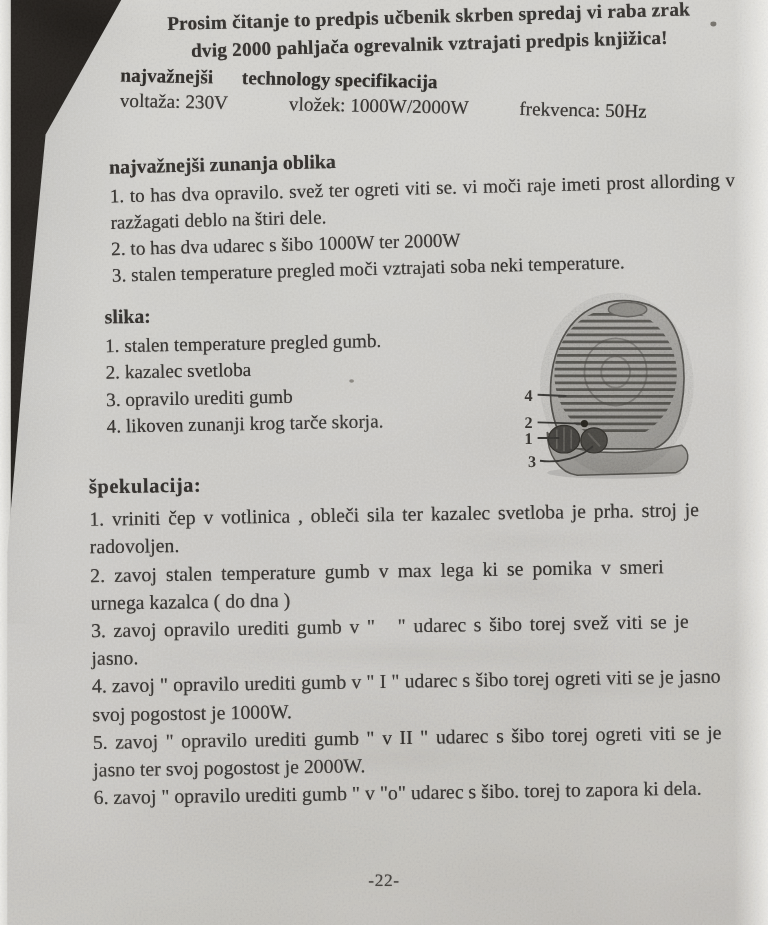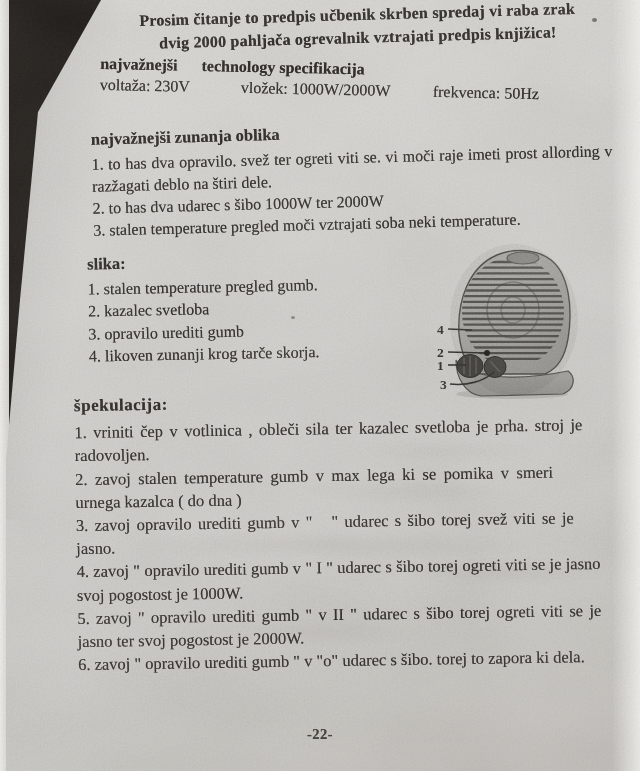--- a/index.html
+++ b/index.html
@@ -59,21 +59,21 @@
   .oper p{margin:0;text-align:justify;}
   .oper p.w1{width:508px;}
   .oper p.w2{width:478px;}
   .oper p.w3{width:498px;}
   .oper p.w4{width:524px;}
   .oper p.w5{width:524px;}
   .oper p.w6{width:508px;}
 
   .footer{
     position:absolute;left:0;top:726px;width:640px;text-align:center;
-    font-size:14.5px;font-weight:bold;color:#33302c;letter-spacing:0.5px;
+    font-size:14.5px;font-weight:normal;color:#33302c;letter-spacing:0.5px;
     text-shadow:0 0 0.6px rgba(45,42,38,0.7);
   }
 
   
   .bleed{position:absolute;border-radius:50%;filter:blur(3px);pointer-events:none;}
   .b1{left:120px;top:532px;width:420px;height:26px;background:radial-gradient(ellipse,rgba(70,66,60,0.08),transparent 70%);}
   .b2{left:360px;top:440px;width:180px;height:22px;background:radial-gradient(ellipse,rgba(70,66,60,0.06),transparent 70%);}
   .b3{left:400px;top:560px;width:210px;height:24px;background:radial-gradient(ellipse,rgba(70,66,60,0.07),transparent 70%);}
   .b4{left:180px;top:620px;width:260px;height:24px;background:radial-gradient(ellipse,rgba(70,66,60,0.05),transparent 70%);}
   .b5{left:300px;top:480px;width:200px;height:22px;background:radial-gradient(ellipse,rgba(70,66,60,0.05),transparent 70%);}

